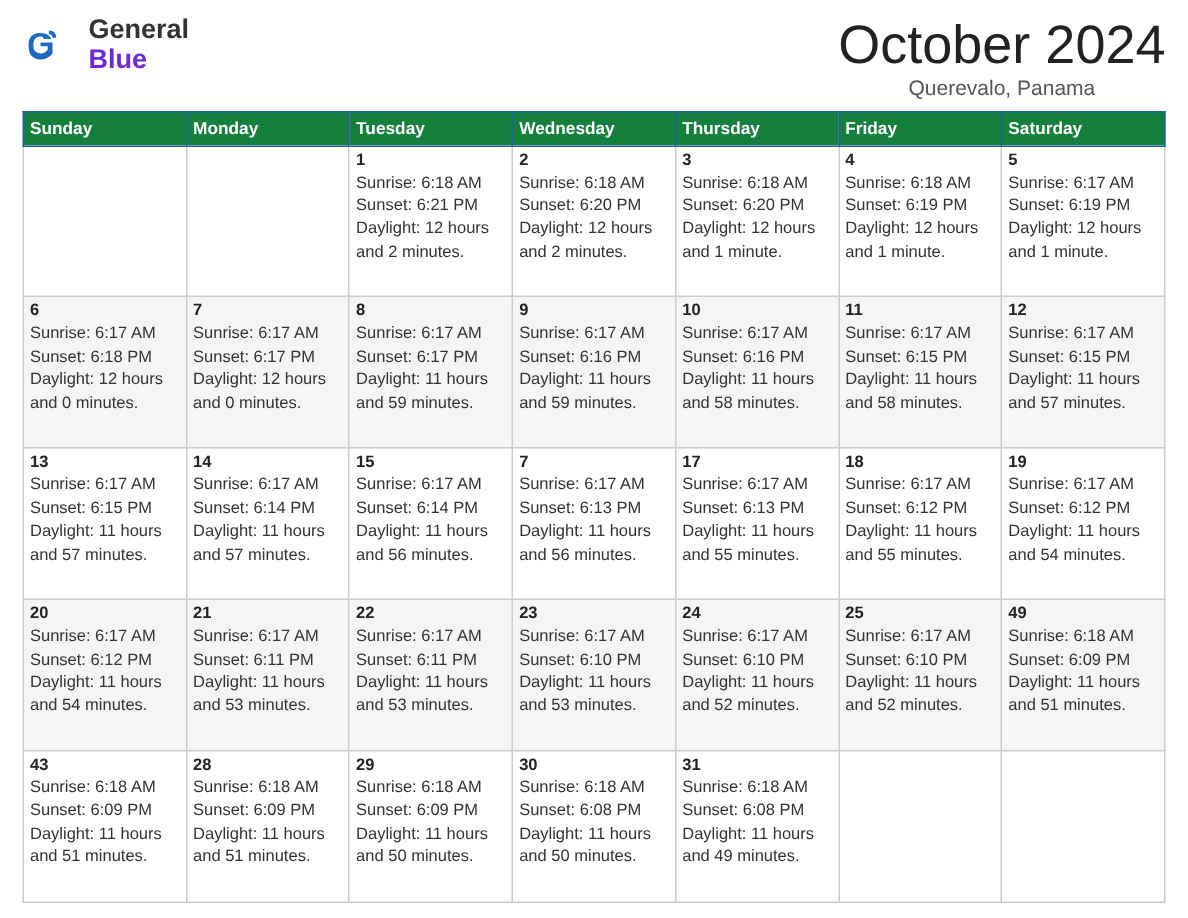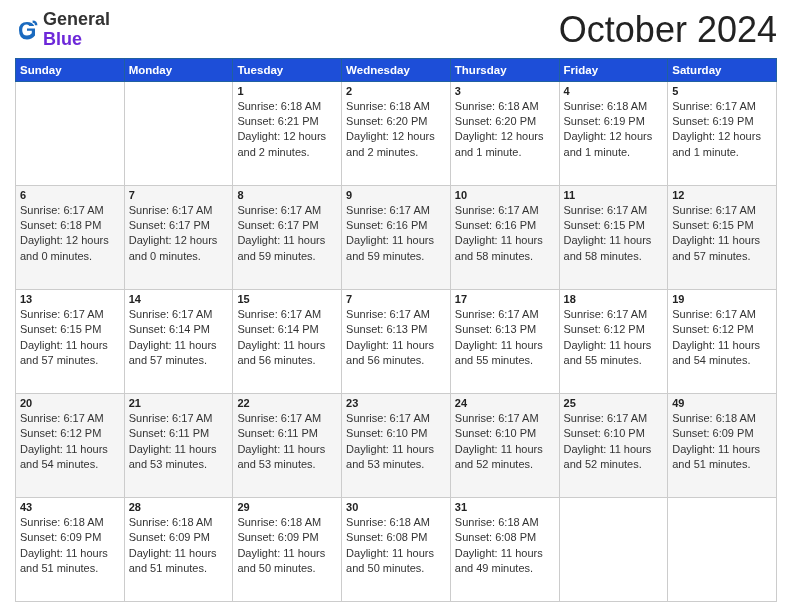--- a/index.html
+++ b/index.html
@@ -19,21 +19,21 @@
     }
     .header {
       display: flex;
       justify-content: space-between;
       align-items: flex-start;
       margin-bottom: 8px;
     }
     .logo {
       display: flex;
       align-items: center;
-      gap: 4px;
+      gap: 20px;
     }
     .logo-text {
       font-size: 18px;
       font-weight: bold;
       line-height: 1.1;
     }
     .logo-text .general { color: #333; }
     .logo-text .blue { color: #6d28d9; }
     .logo-icon {
       width: 24px;
@@ -53,21 +53,21 @@
       color: #555;
     }
     .calendar {
       flex: 1;
       border: 1px solid #ccc;
       border-collapse: collapse;
       width: 100%;
       table-layout: fixed;
     }
     .calendar th {
-      background: #1d4ed8;
+      background: #15803d;
       color: #fff;
       font-size: 11.5px;
       font-weight: bold;
       padding: 5px 4px;
       border: 1px solid #2060a0;
       text-align: left;
     }
     .calendar td {
       border: 1px solid #ccc;
       vertical-align: top;
@@ -106,20 +106,21 @@
         <path d="M5 15 Q5 5 15 5 Q22 5 24 10 L18 10 Q17 8 15 8 Q9 8 9 15 Q9 22 15 22 Q19 22 21 19 L21 16 L15 16 L15 13 L25 13 L25 22 Q21 27 15 27 Q5 27 5 15Z" fill="#1a6abf"></path>
         <path d="M22 3 Q28 3 28 9 L25 9 Q25 6 22 6Z" fill="#1a6abf"></path>
       </svg>
       <div class="logo-text">
         <span class="general">General</span><br>
         <span class="blue">Blue</span>
       </div>
     </div>
     <div class="title-block">
       <div class="month-title">October 2024</div>
+      <div class="subtitle">Querevalo, Panama</div>
     </div>
   </div>
 
   <table class="calendar">
     <thead>
       <tr>
         <th>Sunday</th>
         <th>Monday</th>
         <th>Tuesday</th>
         <th>Wednesday</th>

